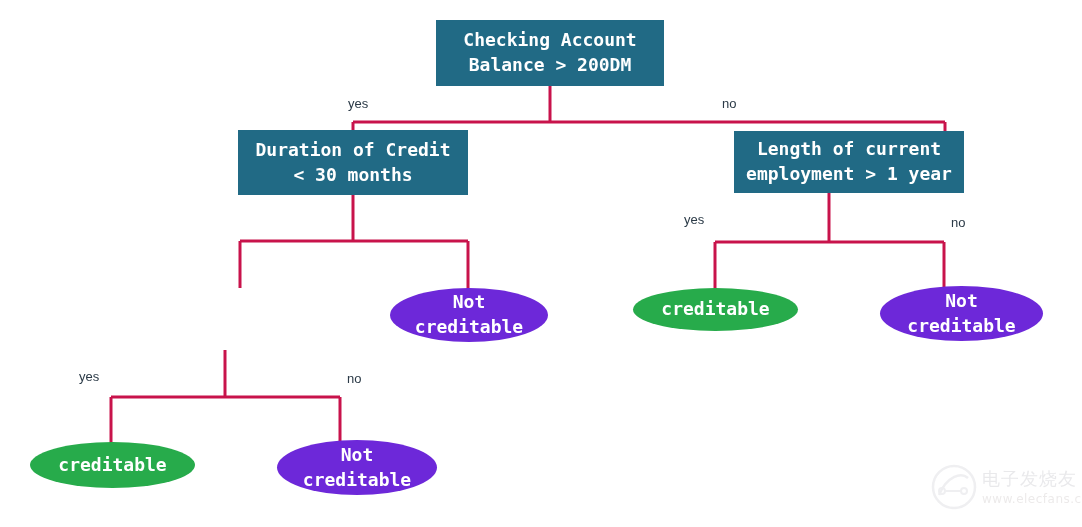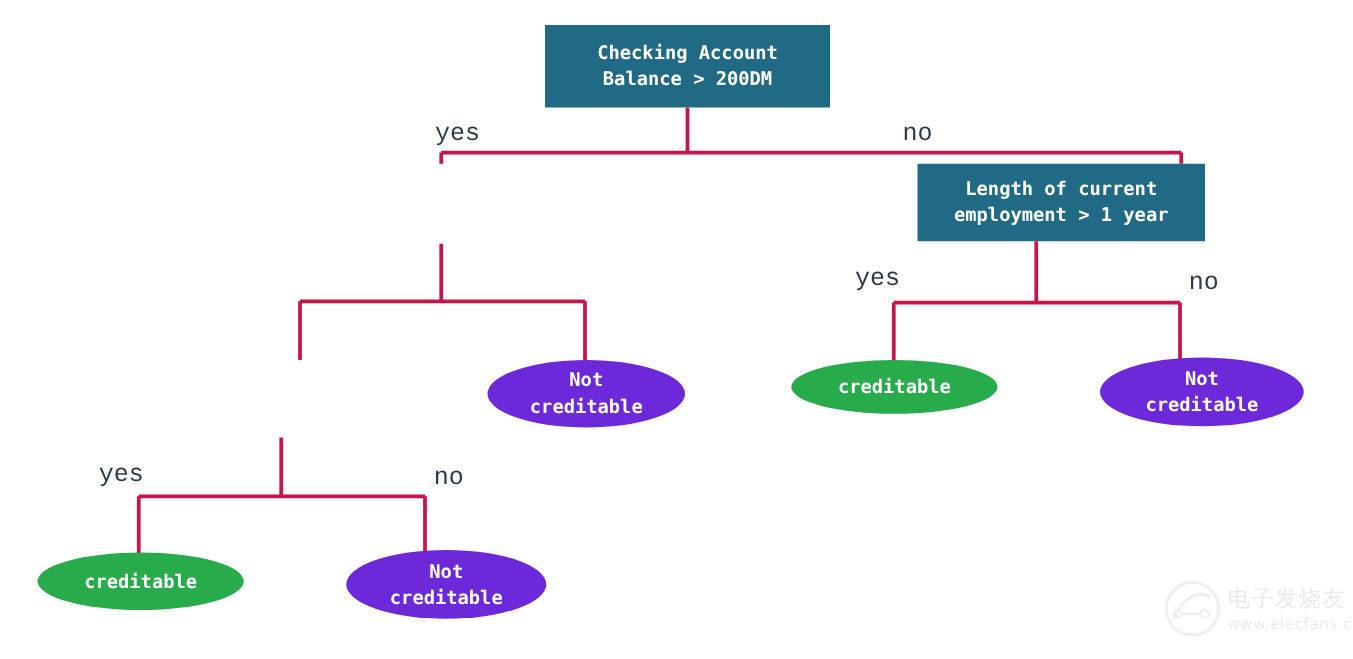--- a/index.html
+++ b/index.html
@@ -24,21 +24,21 @@
   }
   .node {
     position: absolute;
     display: flex;
     align-items: center;
     justify-content: center;
     text-align: center;
     color: #ffffff;
     font-family: "DejaVu Sans Mono", "Liberation Mono", monospace;
     font-weight: bold;
-    font-size: 15px;
+    font-size: 18px;
     line-height: 1.38;
     letter-spacing: 0px;
     box-sizing: border-box;
     z-index: 2;
   }
   .node .txt {
     display: block;
     white-space: pre-line;
     padding: 0 6px;
   }
@@ -49,22 +49,22 @@
     border-radius: 50%;
   }
   .leaf-bad {
     background: #6d28d9;
   }
   .leaf-good {
     background: #27ab4b;
   }
   .edge-label {
     position: absolute;
-    font-family: Liberation Mono, monospace;
-    font-size: 20px;
+    font-family: Liberation Sans, sans-serif;
+    font-size: 13px;
     color: #2b3a47;
     z-index: 3;
     white-space: nowrap;
   }
   
   #watermark {
     position: absolute;
     left: 930px;
     top: 462px;
     width: 150px;
@@ -124,20 +124,24 @@
       <path d="M 111,397 L 111,444"></path>
       <path d="M 340,397 L 340,443"></path>
     </g>
   </svg>
 
   <div class="node decision" style="left:436px; top:20px; width:228px; height:66px;">
     <span class="txt">Checking Account
 Balance &gt; 200DM</span>
   </div>
 
+  <div class="node decision" style="left:238px; top:130px; width:230px; height:65px;">
+    <span class="txt">Duration of Credit
+&lt; 30 months</span>
+  </div>
 
   <div class="node decision" style="left:714px; top:131px; width:230px; height:62px;margin-left:20px;">
     <span class="txt">Length of current
 employment &gt; 1 year</span>
   </div>
 
 
   <div class="node leaf leaf-bad" style="left:390px; top:288px; width:158px; height:54px;">
     <span class="txt">Not
 creditable</span>

